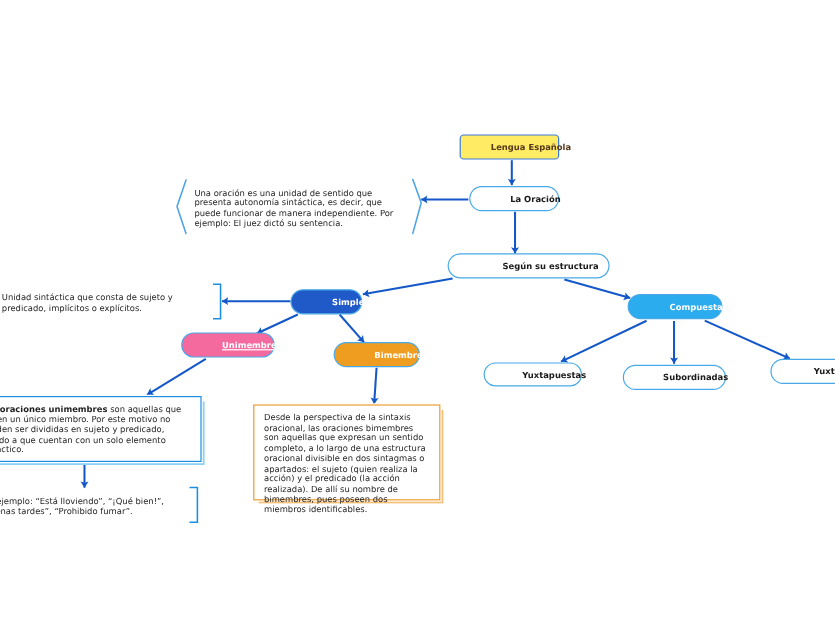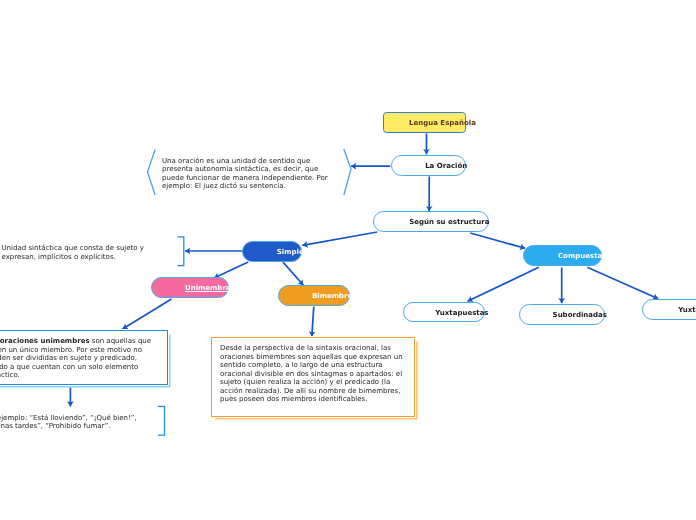--- a/index.html
+++ b/index.html
@@ -62,21 +62,21 @@
 </svg>
 
 <div class="node rootnode" style="left:382.6px;top:111.7px;width:83.8px;height:21.3px;">
   <span>Lengua Española</span>
 </div>
 
 <div class="node pill pill-white" style="left:390.7px;top:154.7px;width:75px;height:21px;">
   <span>La Oración</span>
 </div>
 
-<div class="node pill pill-white" style="left:373.3px;top:211.4px;width:116px;height:20.9px;">
+<div class="node pill pill-white" style="left:373.3px;top:211.4px;width:135px;height:20.9px;">
   <span>Según su estructura</span>
 </div>
 
 <div class="node pill pill-blue" style="left:242.3px;top:241.3px;width:59.8px;height:20.6px;">
   <span>Simple</span>
 </div>
 
 <div class="node pill pill-cyan" style="left:522.6px;top:245.2px;width:79px;height:20.8px;">
   <span>Compuesta</span>
 </div>
@@ -99,28 +99,28 @@
 
 <div class="node pill pill-white" style="left:641.8px;top:298.8px;width:90px;height:20.8px;">
   <span>Yuxtapuestas</span>
 </div>
 
 <div class="note" style="left:162px;top:156.5px;width:180px;">
   <span>Una oración es una unidad de sentido que presenta autonomía sintáctica, es decir, que puede funcionar de manera independiente. Por ejemplo: El juez dictó su sentencia.</span>
 </div>
 
 <div class="note" style="left:1.5px;top:244px;width:178px;">
-  <span>Unidad sintáctica que consta de sujeto y expresan, implícitos o explícitos.</span>
+  <span>Unidad sintáctica que consta de sujeto y predicado, implícitos o explícitos.</span>
 </div>
 
 <div class="note boxnote blue" style="left:-24px;top:329.5px;width:191.5px;height:55px;padding:6.5px 7px;">
   <b>Las oraciones unimembres</b><span> son aquellas que tienen un único miembro. Por este motivo no pueden ser divididas en sujeto y predicado, debido a que cuentan con un solo elemento sintáctico.</span>
 </div>
 
 <div class="note" style="left:-16.5px;top:413.5px;width:165px;">
   <span>Por ejemplo: “Está lloviendo”, “¡Qué bien!”, “Buenas tardes”, “Prohibido fumar”.</span>
 </div>
 
-<div class="note boxnote orange" style="left:211px;top:337px;width:204px;height:80px;padding:6px 8px;">
+<div class="note boxnote orange" style="left:211px;top:337px;width:156px;height:80px;padding:6px 8px;">
   <span>Desde la perspectiva de la sintaxis oracional, las oraciones bimembres son aquellas que expresan un sentido completo, a lo largo de una estructura oracional divisible en dos sintagmas o apartados: el sujeto (quien realiza la acción) y el predicado (la acción realizada). De allí su nombre de bimembres, pues poseen dos miembros identificables.</span>
 </div>
 
 </div>
 
 </body></html>

